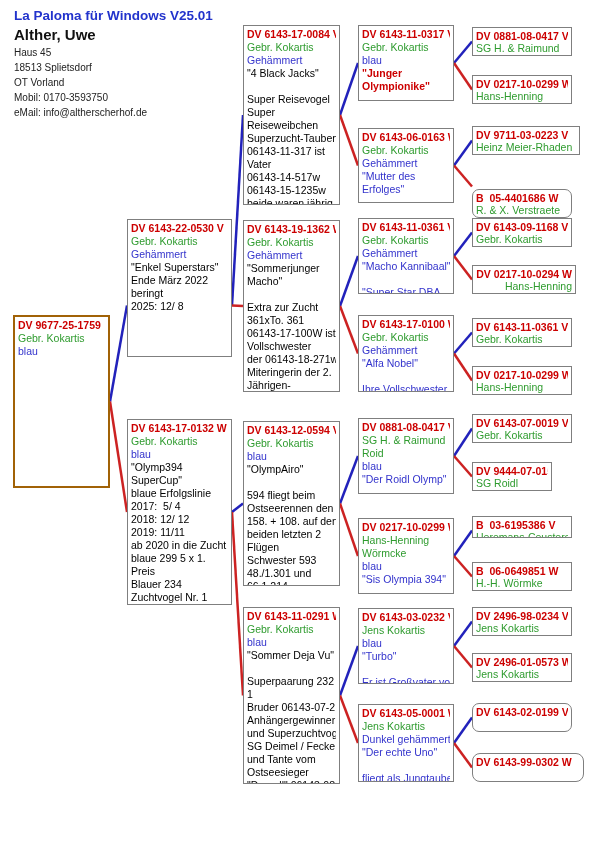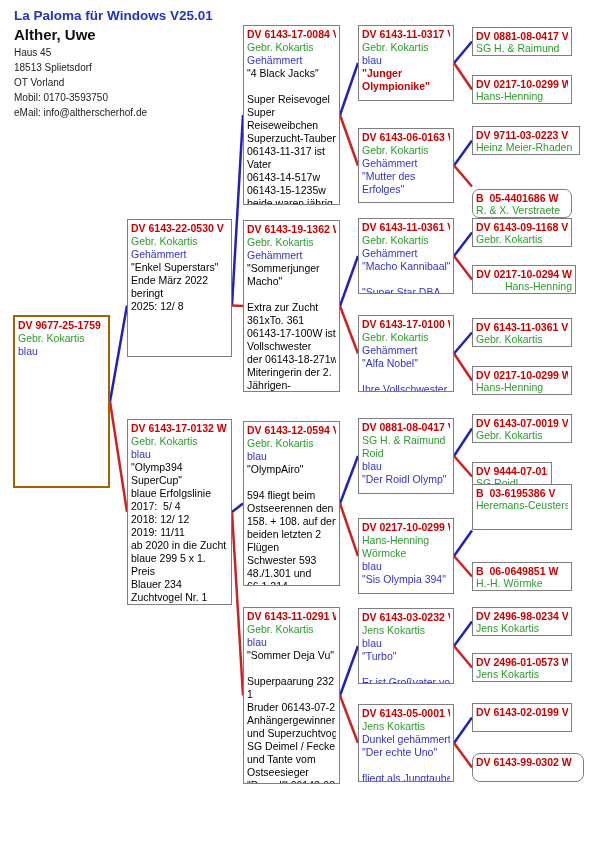--- a/index.html
+++ b/index.html
@@ -256,36 +256,36 @@
         <div class="ln green">Hans-Henning</div>
       </div>
       <div class="box sm" style="left: 472px; top: 414px; width: 100px; height: 29px;">
         <div class="ln ring">DV 6143-07-0019 V</div>
         <div class="ln green">Gebr. Kokartis</div>
       </div>
       <div class="box sm" style="left: 472px; top: 462px; width: 80px; height: 29px;">
         <div class="ln ring">DV 9444-07-0157 W</div>
         <div class="ln green">SG Roidl</div>
       </div>
-      <div class="box sm" style="left: 472px; top: 484px; width: 100px; height: 46px;">
+      <div class="box sm" style="left: 472px; top: 516px; width: 100px; height: 22px;">
         <div class="ln ring">B  03-6195386 V</div>
         <div class="ln green">Heremans-Ceusters</div>
       </div>
       <div class="box sm" style="left: 472px; top: 562px; width: 100px; height: 29px;">
         <div class="ln ring">B  06-0649851 W</div>
         <div class="ln green">H.-H. Wörmke</div>
       </div>
       <div class="box sm" style="left: 472px; top: 607px; width: 100px; height: 29px;">
         <div class="ln ring">DV 2496-98-0234 V</div>
         <div class="ln green">Jens Kokartis</div>
       </div>
       <div class="box sm" style="left: 472px; top: 653px; width: 100px; height: 29px;">
         <div class="ln ring">DV 2496-01-0573 W</div>
         <div class="ln green">Jens Kokartis</div>
       </div>
-      <div class="box sm" style="left: 472px; top: 703px; width: 100px; height: 29px;">
+      <div class="box sm" style="left: 472px; top: 703px; width: 100px; height: 29px; border-radius: 7px;">
         <div class="ln ring">DV 6143-02-0199 V</div>
       </div>
       <div class="box sm" style="left: 472px; top: 753px; width: 112px; height: 29px; border-radius: 8px;">
         <div class="ln ring">DV 6143-99-0302 W</div>
       </div>
     </div>
 </div>
 
 </body></html>

